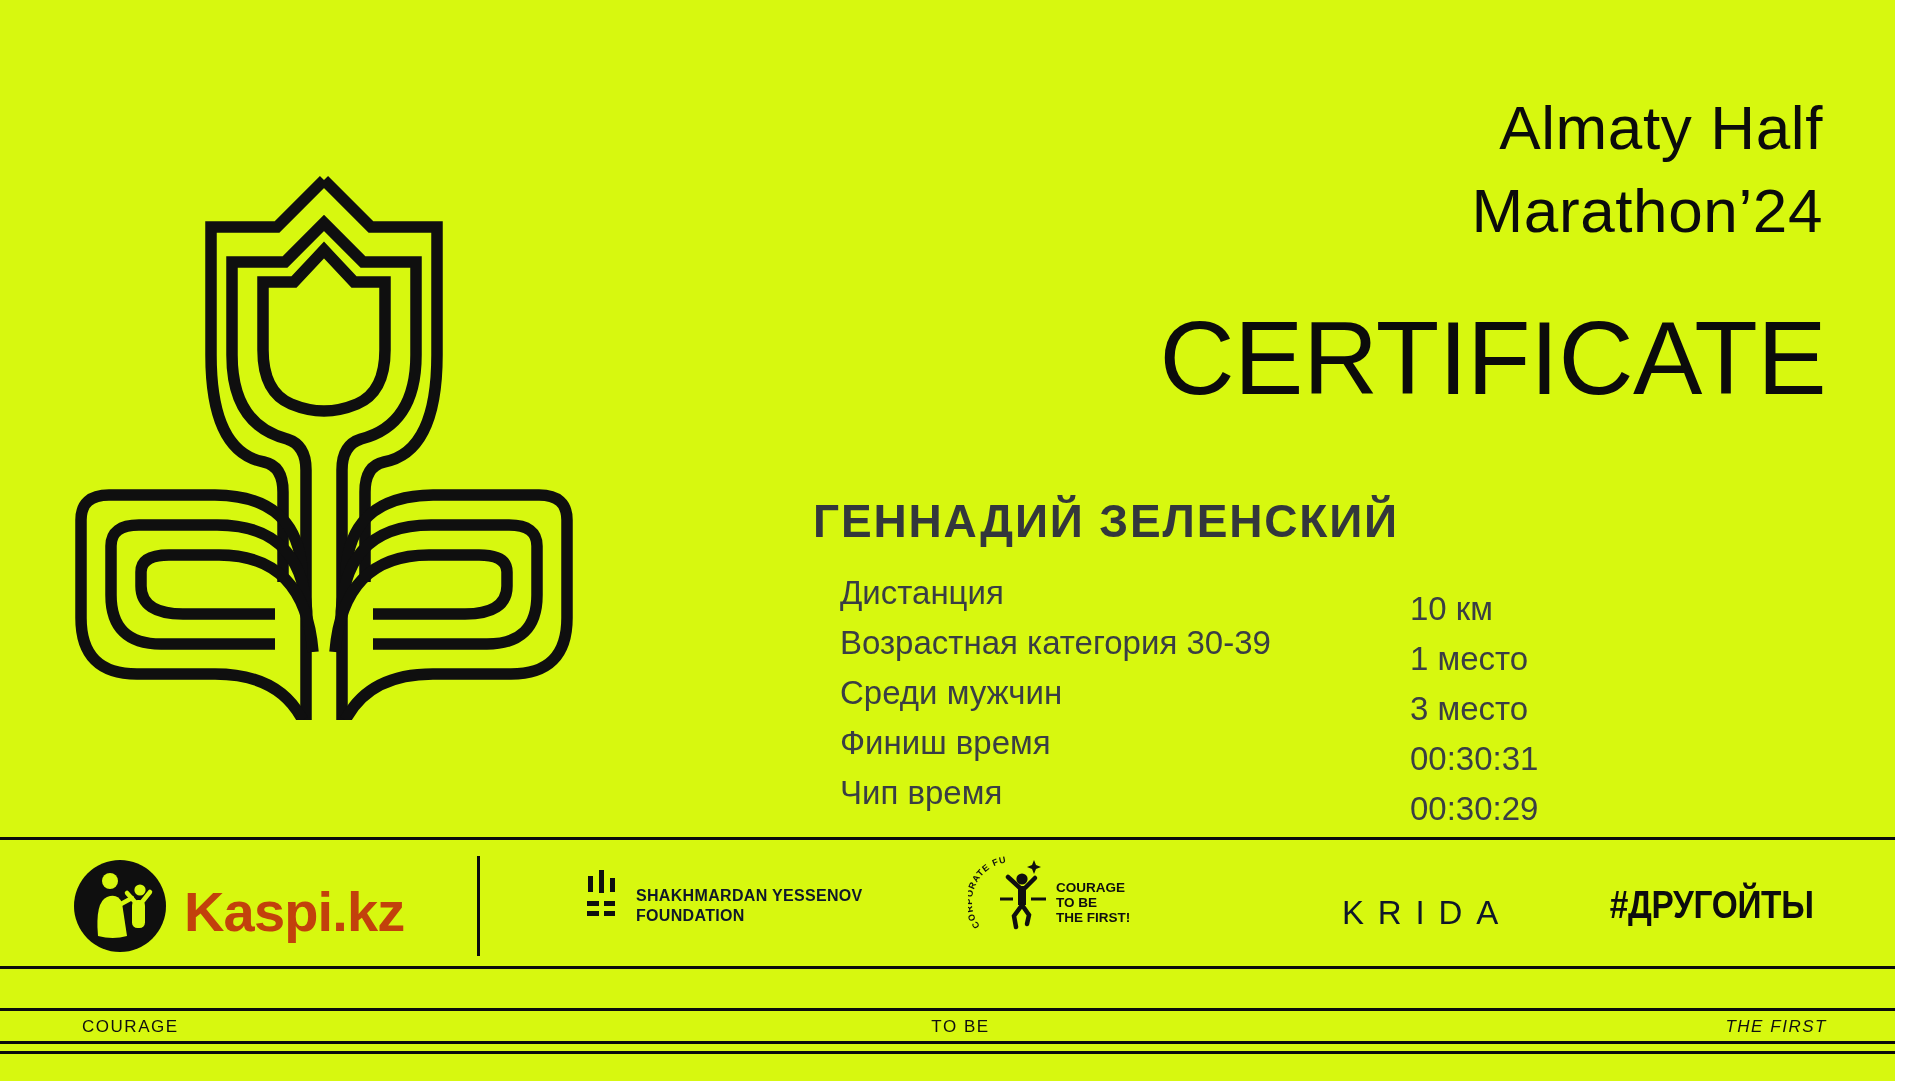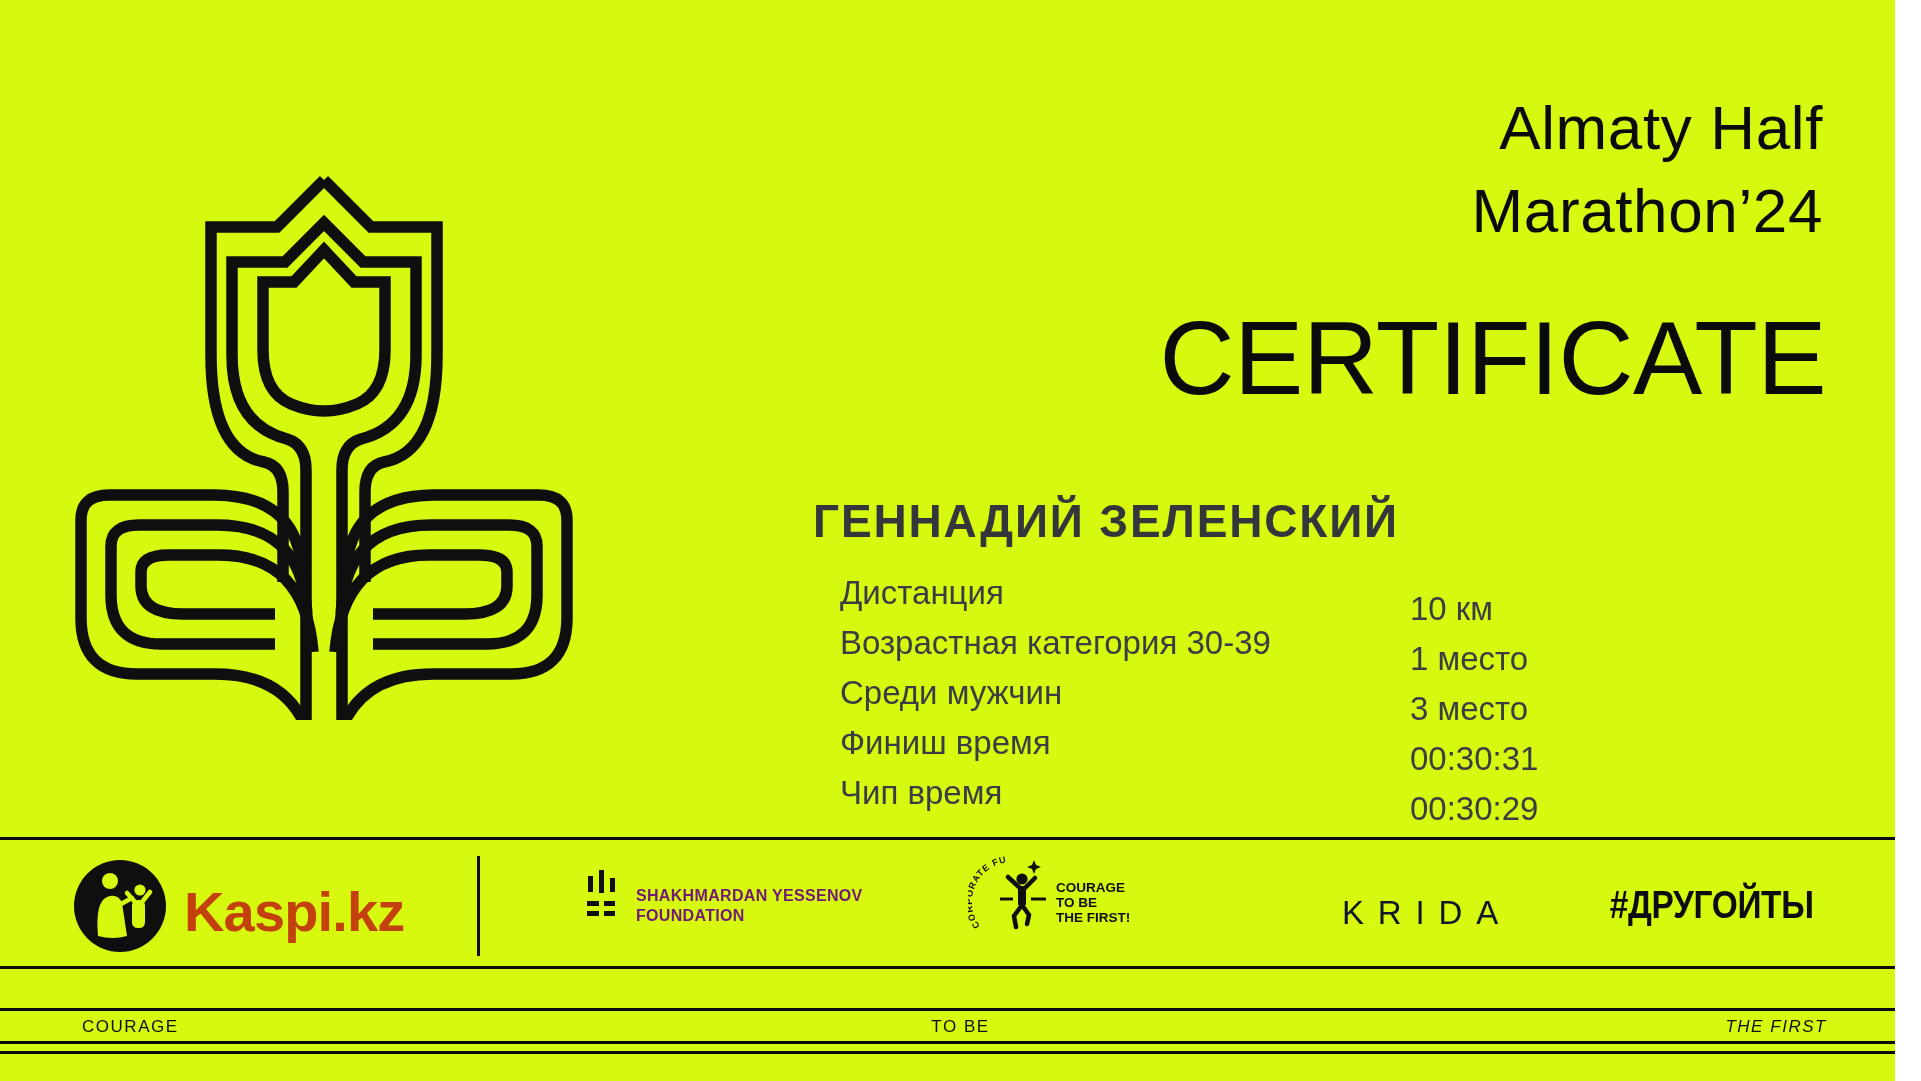--- a/index.html
+++ b/index.html
@@ -48,21 +48,21 @@
   .kaspi-wordmark{
     top:879px;left:184px;
     font-size:56px;font-weight:700;letter-spacing:-0.015em;
     color:#c2410c;
   }
   .footer-divider{top:856px;left:477px;width:2.5px;height:100px;background:#0c0c0c;}
   .yessenov-icon-svg{top:870px;left:587px;width:30px;height:52px;}
   .yessenov-text{
     top:886px;left:636px;
     font-size:16px;font-weight:700;letter-spacing:.02em;
-    line-height:20px;color:#701a75;white-space:pre-line;
+    line-height:20px;color:#0f172a;white-space:pre-line;
   }
   .fund-svg{top:852px;left:968px;width:170px;height:100px;}
   .fund-svg text{font-family:"Liberation Sans","DejaVu Sans",sans-serif;}
   .krida-wordmark{
     top:894px;left:1302px;
     font-size:33px;font-weight:400;letter-spacing:.42em;
     color:#0f172a;
     margin-left:40px;
   }
   .hashtag-wordmark{

